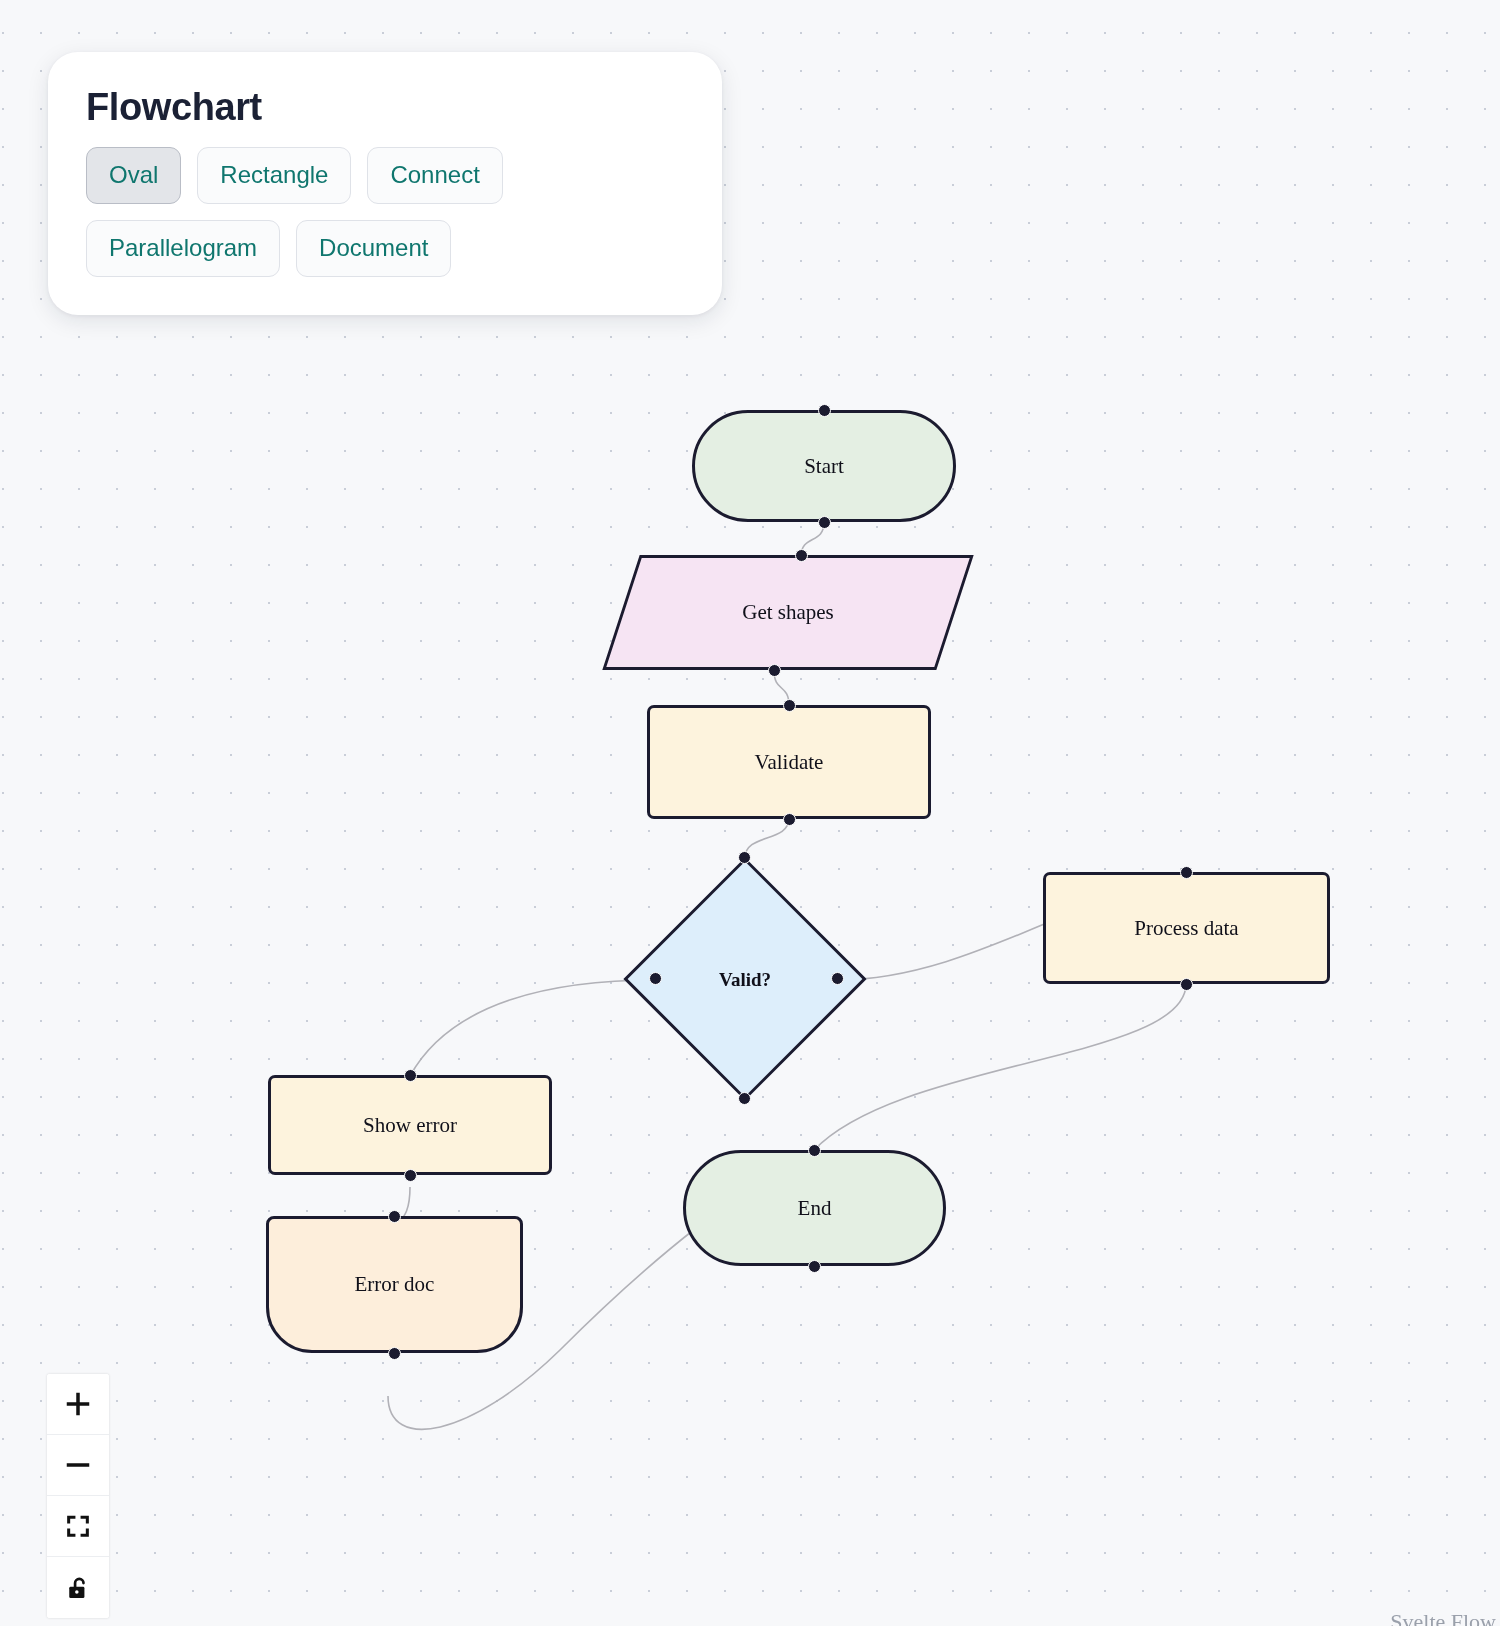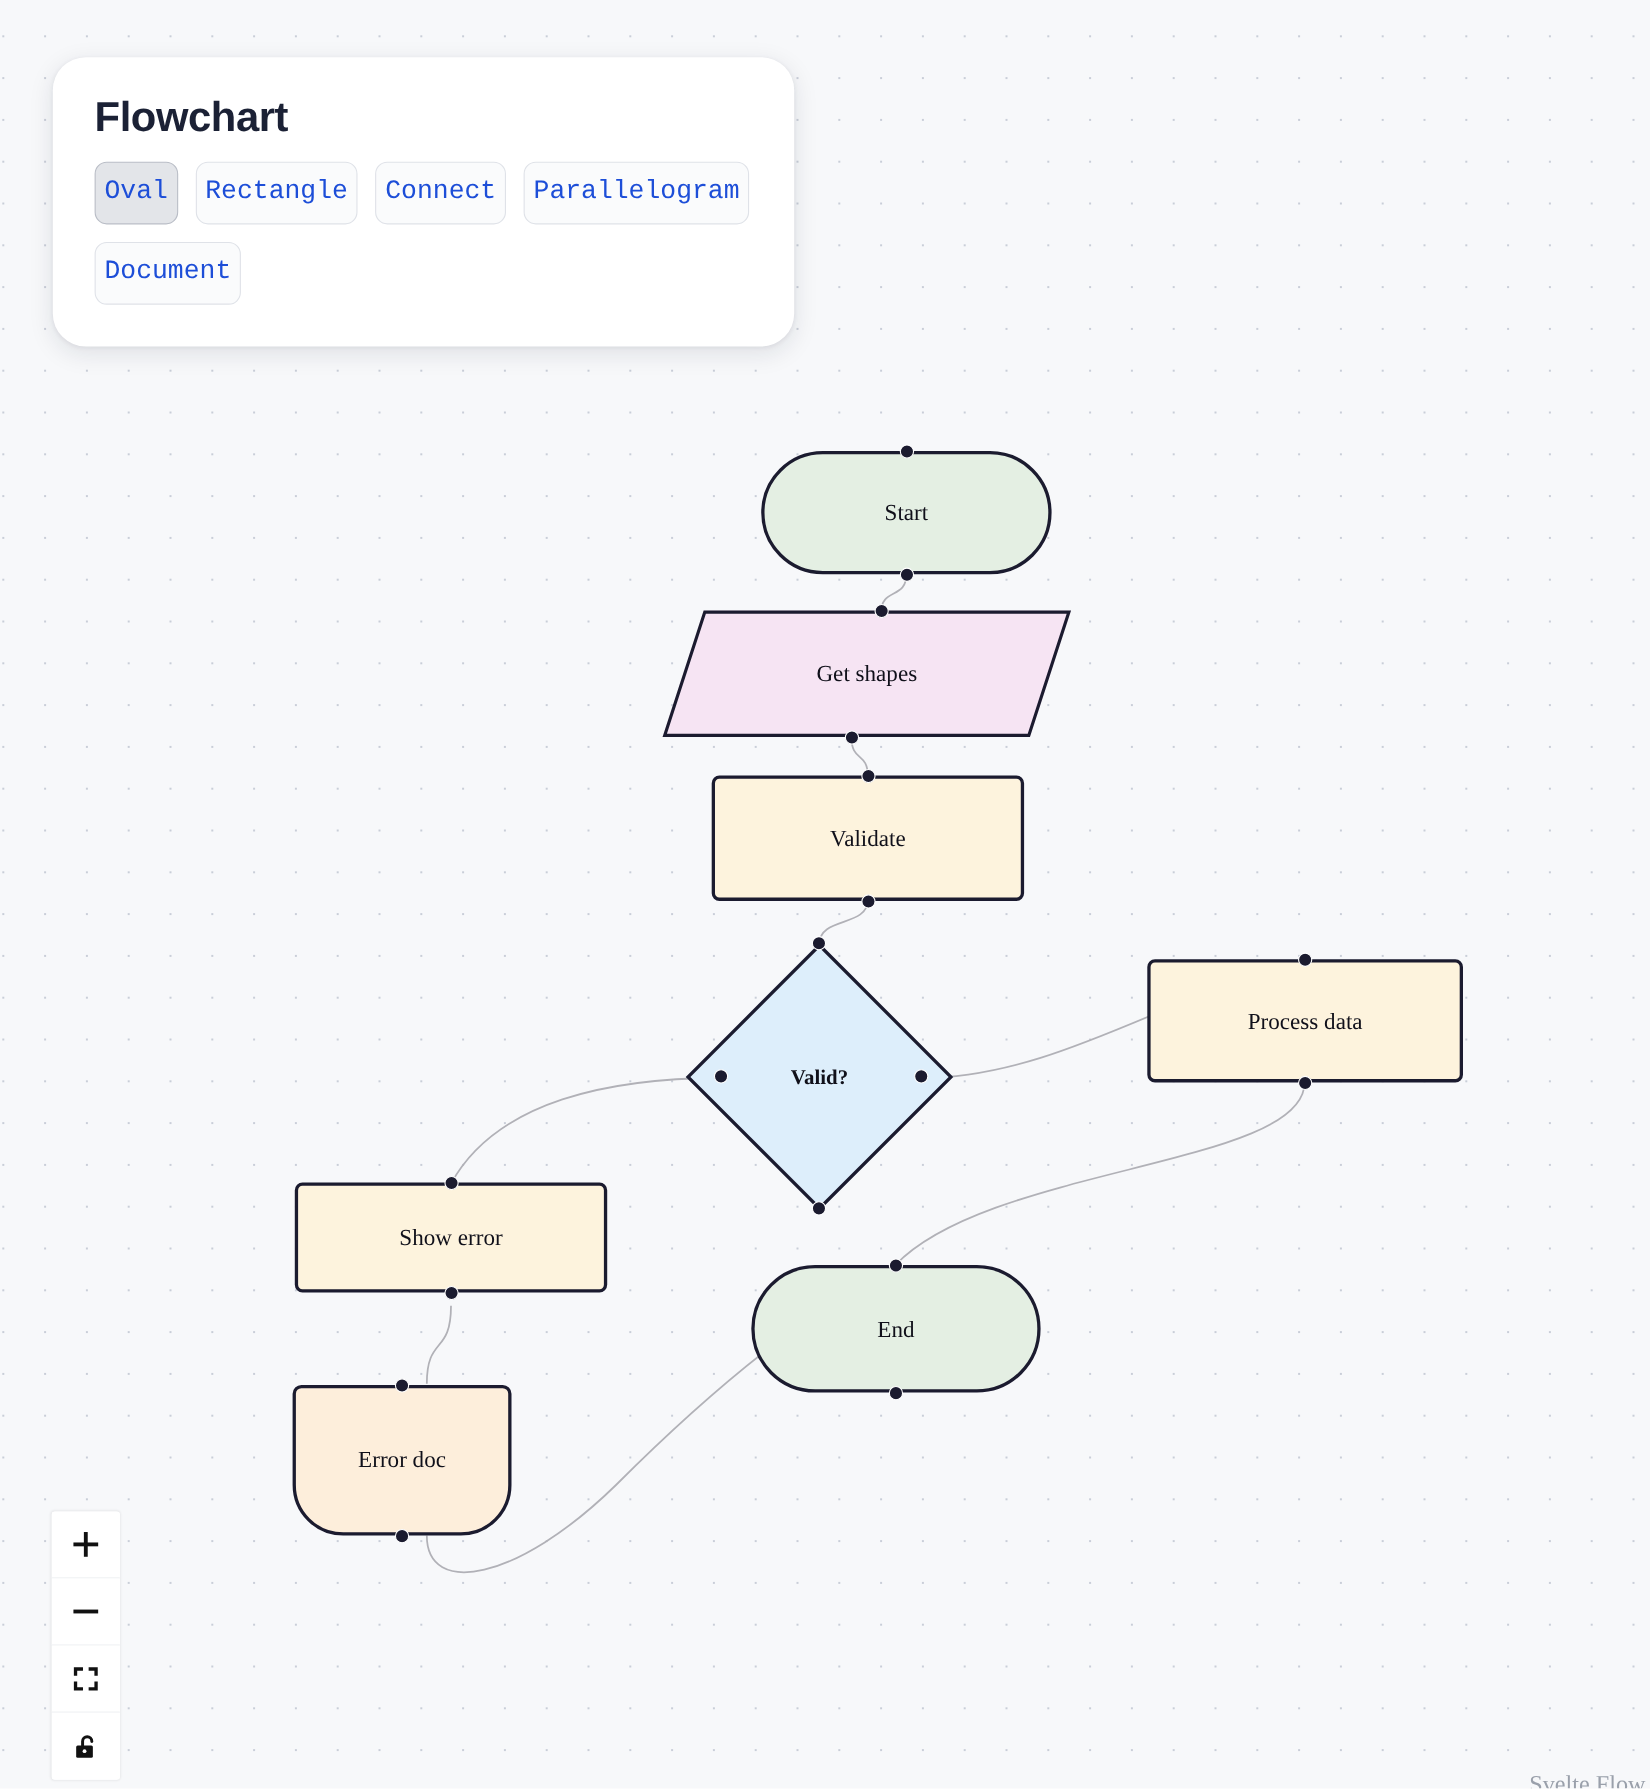--- a/index.html
+++ b/index.html
@@ -146,27 +146,27 @@
   }
   #panel-desc {
     font-size: 23px;
     color: #7c818d;
     line-height: 1.55;
     margin-bottom: 26px;
     max-width: 600px;
   }
   .shape-buttons { display: flex; flex-wrap: wrap; gap: 16px; }
   .shape-btn {
-    font-family: Liberation Mono, monospace;
+    font-family: Liberation Sans, sans-serif;
     font-size: 24px;
-    color: #1d4ed8;
+    color: #0f766e;
     background: #fafbfc;
     border: 1.6px solid #dfe2e8;
     border-radius: 11px;
-    padding: 14px 8px;
+    padding: 14px 22px;
     cursor: pointer;
     line-height: 1.12;
   }
   .shape-btn.active {
     background: #e3e5e9;
     border-color: #b9bdc6;
   }
 
   
   #controls {
@@ -267,21 +267,21 @@
     <span class="handle h-bottom"></span>
   </div>
 
   <div class="node" style="left:268px; top:1075px; width:284px; height:100px;">
     <div class="shape-rect"></div>
     <span class="node-label">Show error</span>
     <span class="handle h-top"></span>
     <span class="handle h-bottom"></span>
   </div>
 
-  <div class="node" style="left:266px; top:1259px; width:199px; height:137px;">
+  <div class="node" style="left:266px; top:1216px; width:257px; height:137px;">
     <div class="shape-doc"></div>
     <span class="node-label">Error doc</span>
     <span class="handle h-top"></span>
     <span class="handle h-bottom"></span>
   </div>
 
   <div class="node" style="left:683px; top:1150px; width:263px; height:116px;">
     <div class="shape-oval"></div>
     <span class="node-label">End</span>
     <span class="handle h-top"></span>

